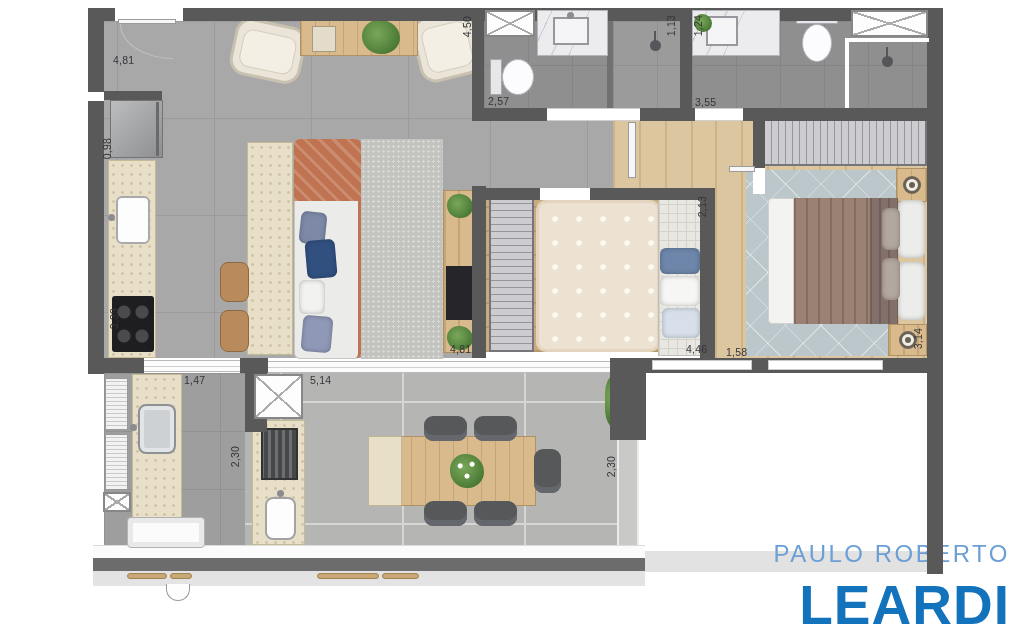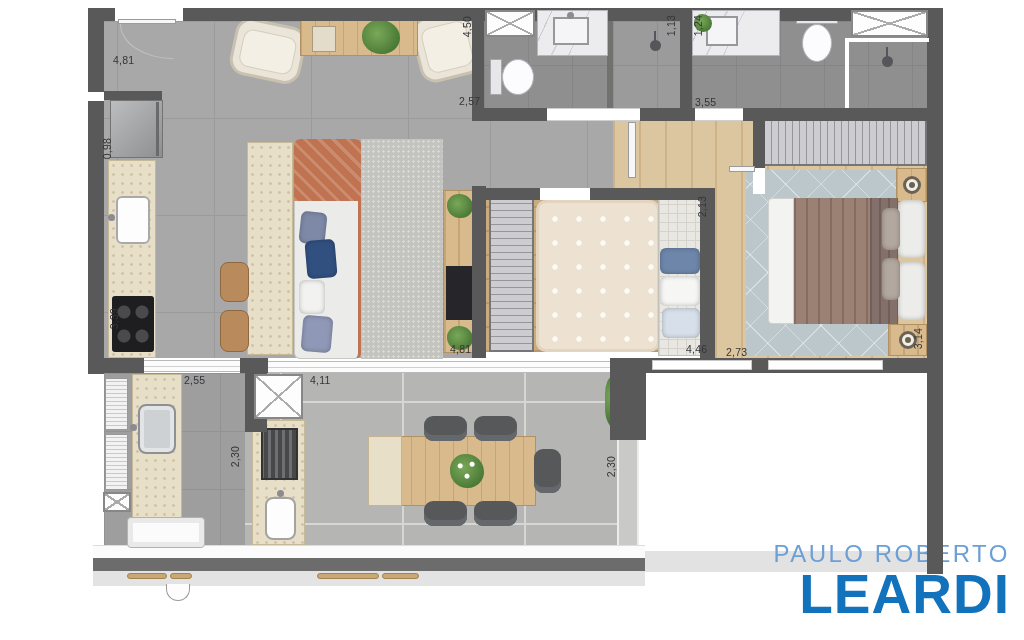--- a/index.html
+++ b/index.html
@@ -39,21 +39,21 @@
   .shead::after{content:"";position:absolute;left:4px;top:-9px;width:2px;height:10px;background:#55555a;}
   .arm{position:absolute;background:#eae5d8;border:3px solid #c8c1b0;border-radius:16px;box-sizing:border-box;z-index:2;}
   .arm>div{position:absolute;left:6px;top:8px;right:6px;bottom:6px;background:#f3efe4;border:1px solid #d5cebd;border-radius:10px;}
   .wc-tank{position:absolute;background:#e7e7ea;border:1px solid #a6a6ad;box-sizing:border-box;z-index:3;}
   .wc-bowl{position:absolute;background:#fcfcfe;border:1px solid #b2b2b9;border-radius:50%;box-sizing:border-box;z-index:3;}
   .dim{position:absolute;font-size:10.5px;line-height:1;color:#35353a;z-index:6;letter-spacing:.2px;}
   .dim.v{writing-mode:vertical-rl;transform:rotate(180deg);}
   .slat{position:absolute;background:#c8a874;border:1px solid #a3834f;border-radius:3px;box-sizing:border-box;z-index:2;}
   #logo{position:absolute;right:14px;top:540px;text-align:right;z-index:3;}
   #logo .l1{font-size:24px;letter-spacing:2.5px;color:var(--logo2);font-weight:500;}
-  #logo .l2{font-size:55px;font-weight:700;color:var(--logo1);letter-spacing:1px;line-height:.92;margin-top:1px;}
+  #logo .l2{font-size:55px;font-weight:700;color:var(--logo1);letter-spacing:1px;line-height:.92;margin-top:12px;}
 </style>
 </head>
 <body>
 
 <div id="stage">
 
   <div class="abs tile-lg" style="left:104px;top:21px;width:373px;height:337px;z-index:1;"></div>
   <div class="abs tile-lg" style="left:477px;top:120px;width:136px;height:68px;z-index:1;"></div>
   <div class="abs tile-sm" style="left:484px;top:21px;width:123px;height:88px;z-index:1;"></div>
   <div class="abs tile-sh" style="left:613px;top:21px;width:67px;height:88px;z-index:1;"></div>
@@ -201,32 +201,32 @@
   <div class="leaf" style="left:729px;top:166px;width:26px;height:6px;"></div>
   <div class="slider" style="left:144px;top:360px;width:96px;height:12px;"></div>
   <div class="slider" style="left:268px;top:361px;width:342px;height:12px;"></div>
   <div class="glass" style="left:652px;top:360px;width:100px;height:10px;border:1px solid #c9c9c9;box-sizing:border-box;"></div>
   <div class="glass" style="left:768px;top:360px;width:115px;height:10px;border:1px solid #c9c9c9;box-sizing:border-box;"></div>
 
   <span class="dim" style="left:113px;top:55px;">4,81</span>
   <span class="dim v" style="left:102px;top:138px;">0,98</span>
   <span class="dim v" style="left:109px;top:308px;">3,39</span>
   <span class="dim v" style="left:462px;top:16px;">4,50</span>
-  <span class="dim" style="left:459px;top:96px;">2,57</span>
+  <span class="dim" style="left:488px;top:96px;">2,57</span>
   <span class="dim v" style="left:666px;top:15px;">1,13</span>
   <span class="dim v" style="left:693px;top:15px;">1,24</span>
   <span class="dim" style="left:695px;top:97px;">3,55</span>
   <span class="dim v" style="left:697px;top:196px;">2,13</span>
   <span class="dim" style="left:450px;top:344px;">4,81</span>
   <span class="dim" style="left:686px;top:344px;">4,46</span>
-  <span class="dim" style="left:726px;top:347px;">2,73</span>
+  <span class="dim" style="left:726px;top:347px;">1,58</span>
   <span class="dim v" style="left:913px;top:328px;">3,14</span>
-  <span class="dim" style="left:184px;top:375px;">2,55</span>
+  <span class="dim" style="left:184px;top:375px;">1,47</span>
   <span class="dim v" style="left:230px;top:446px;">2,30</span>
-  <span class="dim" style="left:310px;top:375px;">4,11</span>
+  <span class="dim" style="left:310px;top:375px;">5,14</span>
   <span class="dim v" style="left:606px;top:456px;">2,30</span>
 
   <div id="logo">
     <div class="l1">PAULO ROBERTO</div>
     <div class="l2">LEARDI</div>
   </div>
 
 </div>
 
 </body></html>

